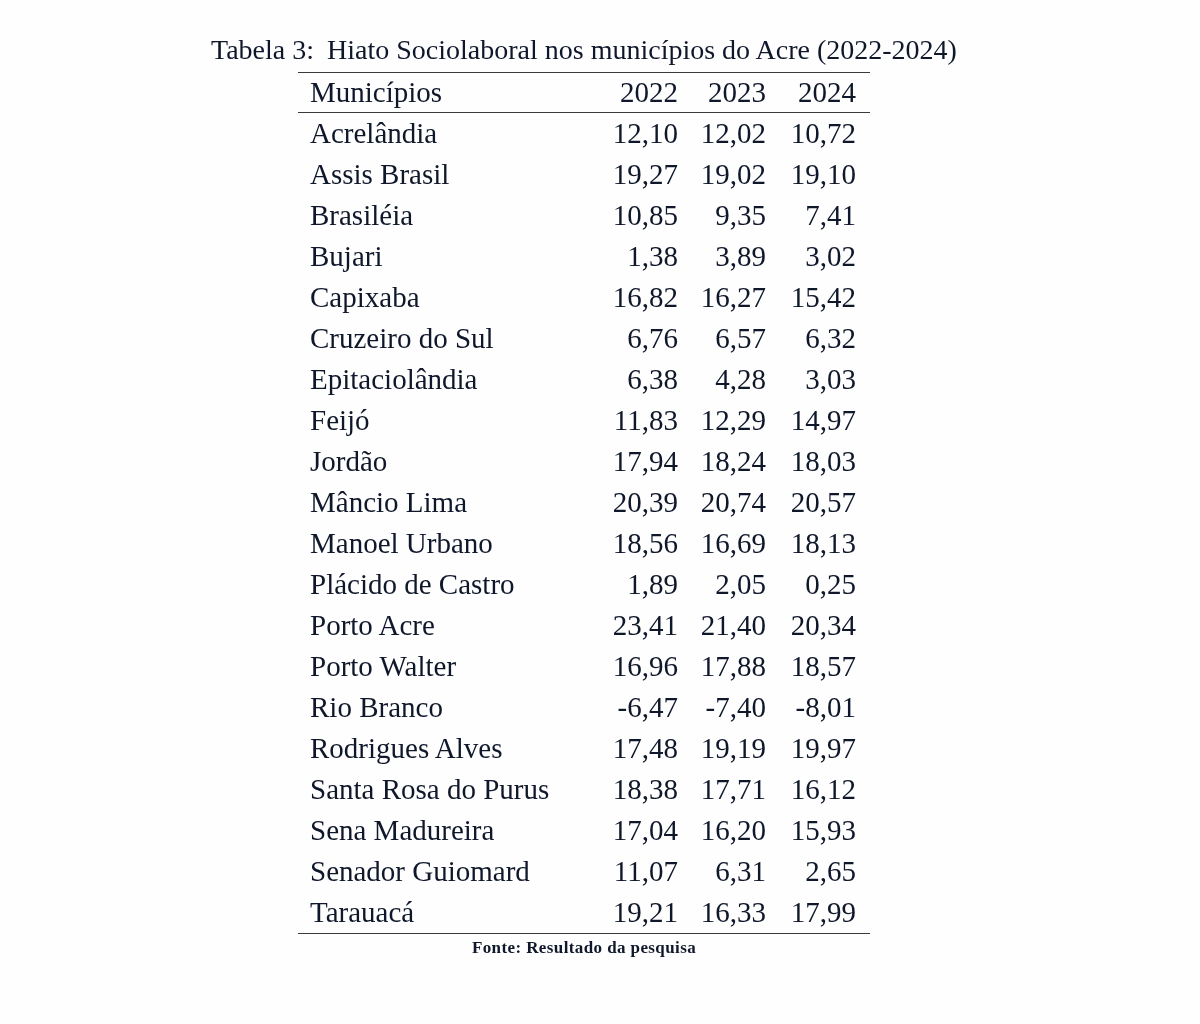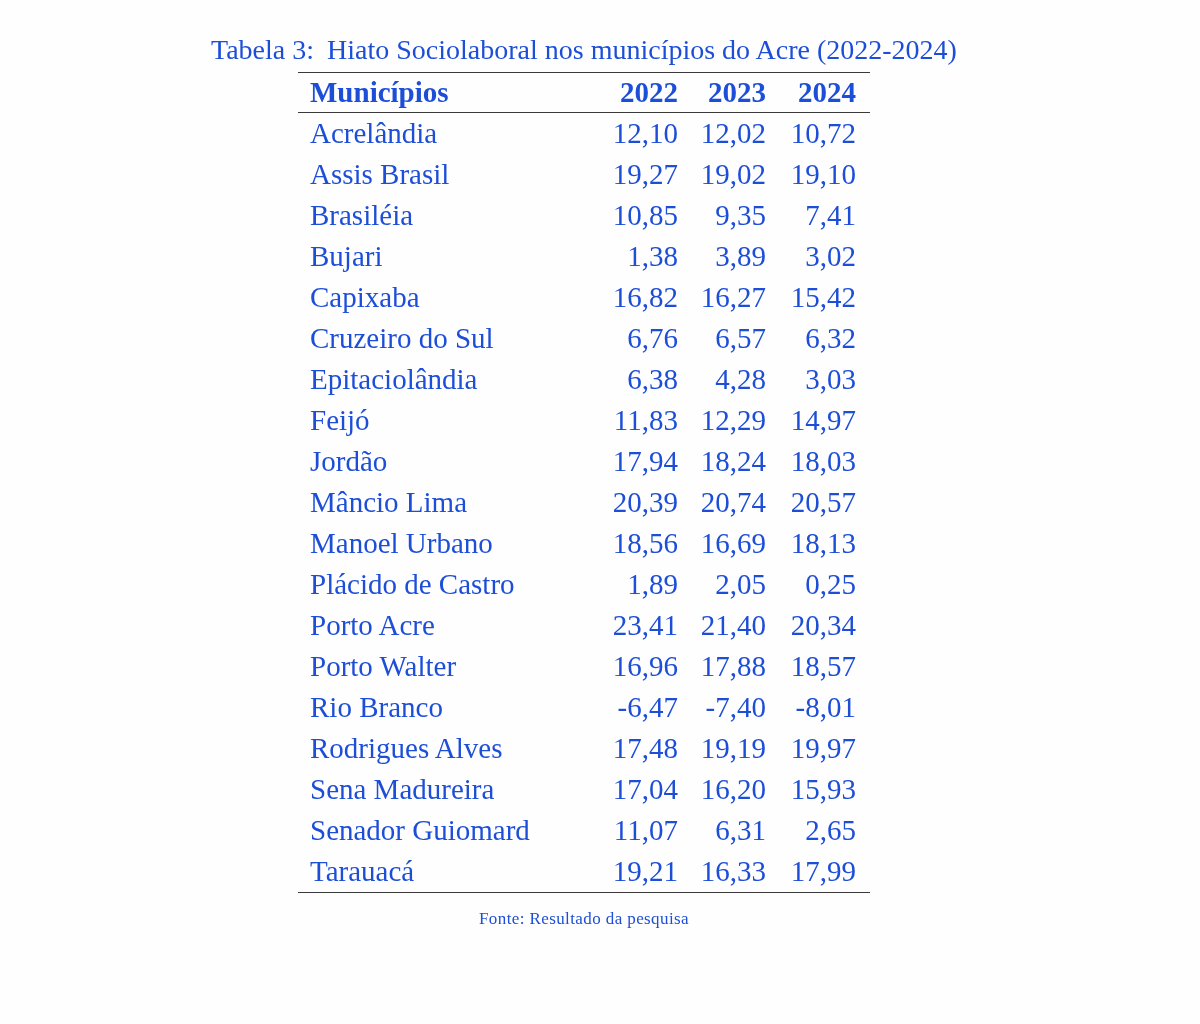--- a/index.html
+++ b/index.html
@@ -6,21 +6,21 @@
     margin: 0;
     padding: 0;
   }
   .page {
     position: relative;
     width: 1200px;
     height: 1024px;
     background: #fefefe;
     overflow: hidden;
     font-family: "Liberation Serif", "DejaVu Serif", serif;
-    color: #1d4ed8;
+    color: #0f172a;
   }
   .content {
     box-sizing: border-box;
     width: 1168px;          
     padding-top: 33px;
     display: flex;
     flex-direction: column;
     align-items: center;
   }
   .caption {
@@ -37,21 +37,21 @@
     table-layout: fixed;
     width: 572px;
     font-size: 29px;
     border-top: 1.6px solid #3a3a3a;
     border-bottom: 1.6px solid #3a3a3a;
   }
   table.gap-table col.c-muni { width: 292px; }
   table.gap-table col.c-num  { width: 88px; }
   table.gap-table col.c-num-last { width: 104px; }
   thead th {
-    font-weight: bold;
+    font-weight: normal;
     height: 39px;
     vertical-align: middle;
     border-bottom: 1.5px solid #3a3a3a;
     padding: 0;
   }
   tbody td {
     height: 41px;
     vertical-align: middle;
     padding: 0;
   }
@@ -63,23 +63,23 @@
   }
   .cell-num {
     text-align: right;
     white-space: nowrap;
   }
   .cell-num-last {
     padding-right: 14px !important;
   }
   .source-note {
     font-size: 17px;
-    font-weight: normal;
+    font-weight: bold;
     letter-spacing: 0.4px;
-    margin-top: 16px;
+    margin-top: 4px;
     white-space: nowrap;
   }
 </style>
 </head>
 <body>
 
 <div class="page">
   <div class="content">
 
     <div class="caption">
@@ -192,20 +192,26 @@
             <td class="cell-num">-7,40</td>
             <td class="cell-num cell-num-last">-8,01</td>
           </tr>
           <tr>
             <td class="cell-muni">Rodrigues Alves</td>
             <td class="cell-num">17,48</td>
             <td class="cell-num">19,19</td>
             <td class="cell-num cell-num-last">19,97</td>
           </tr>
           <tr>
+            <td class="cell-muni">Santa Rosa do Purus</td>
+            <td class="cell-num">18,38</td>
+            <td class="cell-num">17,71</td>
+            <td class="cell-num cell-num-last">16,12</td>
+          </tr>
+          <tr>
             <td class="cell-muni">Sena Madureira</td>
             <td class="cell-num">17,04</td>
             <td class="cell-num">16,20</td>
             <td class="cell-num cell-num-last">15,93</td>
           </tr>
           <tr>
             <td class="cell-muni">Senador Guiomard</td>
             <td class="cell-num">11,07</td>
             <td class="cell-num">6,31</td>
             <td class="cell-num cell-num-last">2,65</td>

